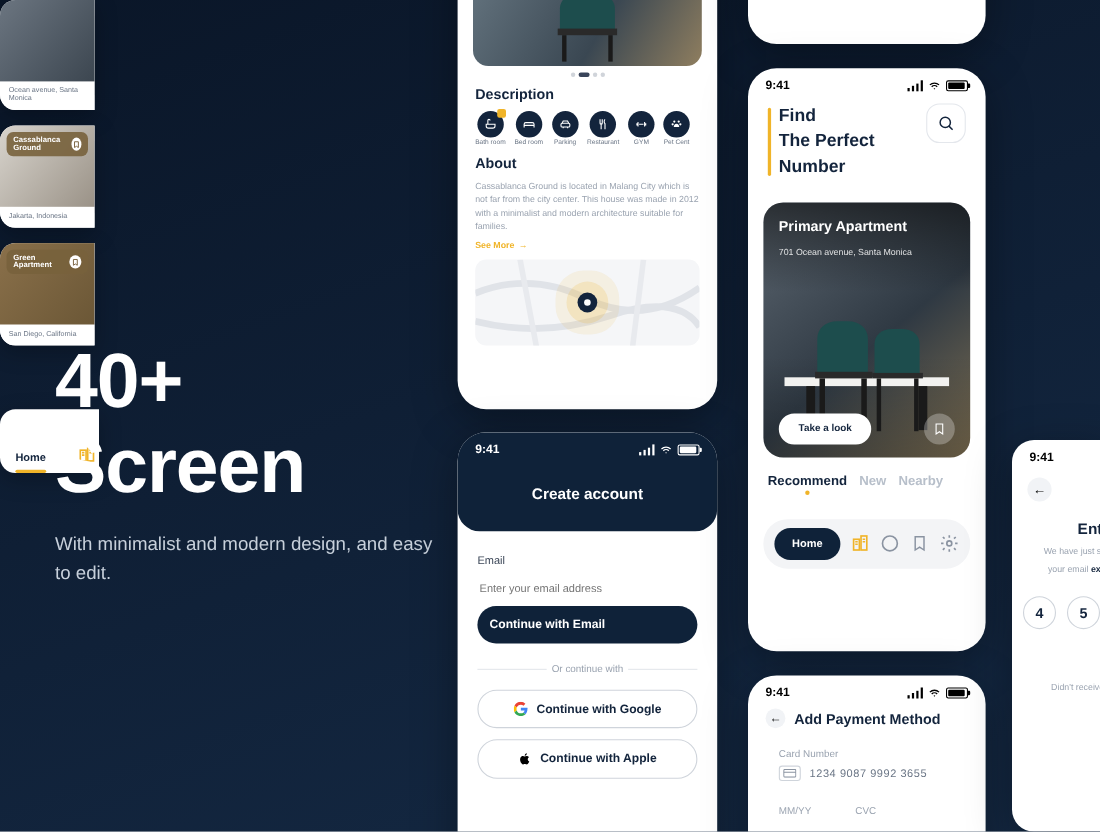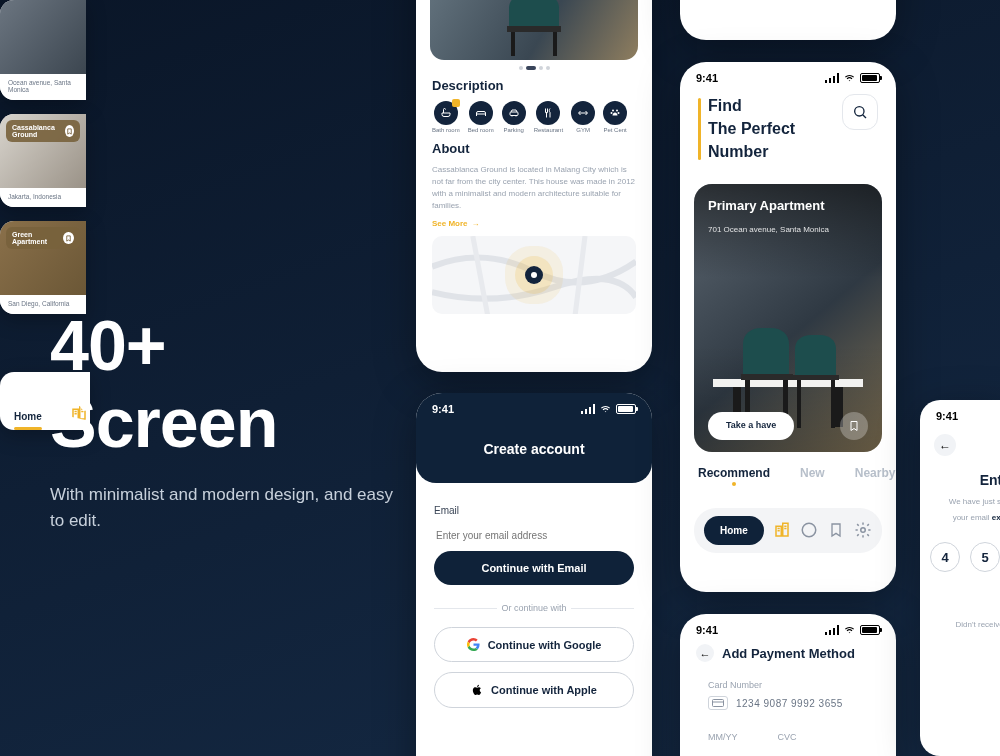--- a/index.html
+++ b/index.html
@@ -51,47 +51,47 @@
   .map-pin:after { content:''; width:6px; height:6px; background:#fff; border-radius:50%; }
   .map svg { position:absolute; inset:0; }
 
   
   .p2 { left:416px; top:393px; width:236px; height:420px; }
   .p2-head { background:#0f2239; color:#fff; padding-bottom:26px; border-radius:0 0 20px 20px; }
   .p2-title { text-align:center; font-size:14px; font-weight:700; margin-top:22px; }
   .p2-body { padding: 22px 18px 0; }
   .p2-lbl { font-size:10px; color:#3a4556; margin-bottom:8px; }
   .p2-input { width:100%; border:none; background:transparent; font-size:10px; color:#aeb6c2; padding:6px 2px 10px; outline:none; }
-  .btn-dark { background:#0f2239; color:#fff; border-radius:20px; text-align:center; padding:11px; font-size:11px; font-weight:600; cursor:pointer; }
+  .btn-dark { background:#0f2239; color:#fff; border-radius:20px; text-align:left; padding:11px; font-size:11px; font-weight:600; cursor:pointer; }
   .or-row { display:flex; align-items:center; gap:4px; margin:18px 0 14px; }
   .or-row hr { flex:1; border:none; border-top:1px solid #e4e7ec; }
   .or-row span { font-size:9px; color:#9aa3b0; }
   .btn-out { border:1.5px solid #cfd4db; border-radius:20px; text-align:center; padding:10px; font-size:11px; font-weight:600; color:#13243c; display:flex; align-items:center; justify-content:center; gap:8px; margin-bottom:10px; cursor:pointer; }
   .g-logo { width:13px; height:13px; }
   .a-logo { width:12px; height:14px; }
 
   
   .p3 { left:680px; top:-60px; width:216px; height:100px; }
 
   
   .p4 { left:680px; top:62px; width:216px; height:530px; }
   .p4-head { display:flex; justify-content:space-between; align-items:flex-start; padding:6px 18px 10px; }
   .p4-title { font-size:16px; font-weight:700; color:#13243c; line-height:1.45; position:relative; padding-left:10px; }
   .p4-title:before { content:''; position:absolute; left:0; top:4px; bottom:4px; width:3px; background:#f0b429; border-radius:2px; }
   .p4-search { width:36px; height:36px; border:1px solid #e4e7ec; border-radius:12px; display:flex; align-items:center; justify-content:center; cursor:pointer; }
-  .card { margin:10px 14px 0; border-radius:18px; overflow:hidden; position:relative; height:268px; background:linear-gradient(140deg,#5d6771 0%,#2f3943 55%,#7d6e51 100%); }
+  .card { margin:10px 14px 0; border-radius:18px; overflow:hidden; position:relative; height:232px; background:linear-gradient(140deg,#5d6771 0%,#2f3943 55%,#7d6e51 100%); }
   .card:after { content:''; position:absolute; inset:0; background:linear-gradient(180deg,rgba(0,0,0,.55) 0%,rgba(0,0,0,0) 35%,rgba(0,0,0,0) 60%, rgba(0,0,0,.2) 100%); }
   .card-txt { position:absolute; top:14px; left:14px; color:#fff; z-index:2; }
   .card-name { font-size:13px; font-weight:700; }
   .card-addr { font-size:8px; opacity:.85; margin-top:12px; }
   .card-bot { position:absolute; bottom:12px; left:14px; right:14px; display:flex; gap:8px; z-index:2; }
   .take-look { background:#fff; color:#13243c; font-size:9px; font-weight:600; padding:8px 18px; border-radius:16px; cursor:pointer; }
   .bm { width:28px; height:28px; border-radius:50%; background:rgba(255,255,255,.28); display:flex; align-items:center; justify-content:center; cursor:pointer; margin-left:auto; }
   .chairs { position:absolute; bottom:18px; left:50%; transform:translateX(-50%); width:150px; height:110px; z-index:1; }
-  .tabs4 { display:flex; gap:30px; padding:14px 18px 0; font-size:12px; font-weight:700; }
+  .tabs4 { display:flex; gap:11px; padding:14px 18px 0; font-size:12px; font-weight:700; }
   .tabs4 span { color:#b7bfca; cursor:pointer; }
   .tabs4 span.on { color:#13243c; position:relative; }
   .tabs4 span.on:after { content:''; position:absolute; left:50%; bottom:-6px; transform:translateX(-50%); width:4px; height:4px; background:#f0b429; border-radius:50%; }
   .nav4 { margin:28px 14px 0; background:#f3f4f6; border-radius:22px; padding:8px 10px; display:flex; align-items:center; justify-content:space-between; }
   .nav4-home { background:#0f2239; color:#fff; font-size:10px; font-weight:600; padding:9px 16px; border-radius:18px; cursor:pointer; }
   .nav4-ic { width:18px; height:18px; display:flex; align-items:center; justify-content:center; cursor:pointer; }
 
   
   .p5 { left:680px; top:614px; width:216px; height:200px; }
   .p5-head { display:flex; align-items:center; gap:8px; padding:4px 16px 10px; }
@@ -311,21 +311,21 @@
       <path d="M30 20c0-10 8-16 18-16h10c10 0 18 6 18 16v32H30z" fill="#1d4d4d"></path>
         <rect x="28" y="50" width="52" height="6" fill="#2a2a2a"></rect>
         <rect x="32" y="56" width="5" height="50" fill="#1a1a1a"></rect>
         <rect x="70" y="56" width="5" height="50" fill="#1a1a1a"></rect>
       <path d="M82 25c0-9 7-14 16-14h9c9 0 16 5 16 14v28H82z" fill="#1d4d4d"></path>
         <rect x="80" y="51" width="46" height="5" fill="#2a2a2a"></rect>
         <rect x="84" y="56" width="4" height="48" fill="#1a1a1a"></rect>
         <rect x="118" y="56" width="4" height="48" fill="#1a1a1a"></rect>
     </svg>
     <div class="card-bot">
-      <div class="take-look">Take a have</div>
+      <div class="take-look">Take a look</div>
       <div class="bm">
           <svg width="12" height="12" viewBox="0 0 24 24" fill="none" stroke="#fff" stroke-width="2">
             <path d="M6 3h12v18l-6-4-6 4z"></path>
           </svg>
         </div>
     </div>
   </div>
   <div class="tabs4">
     <span class="on">Recommend</span>
     <span>New</span>

